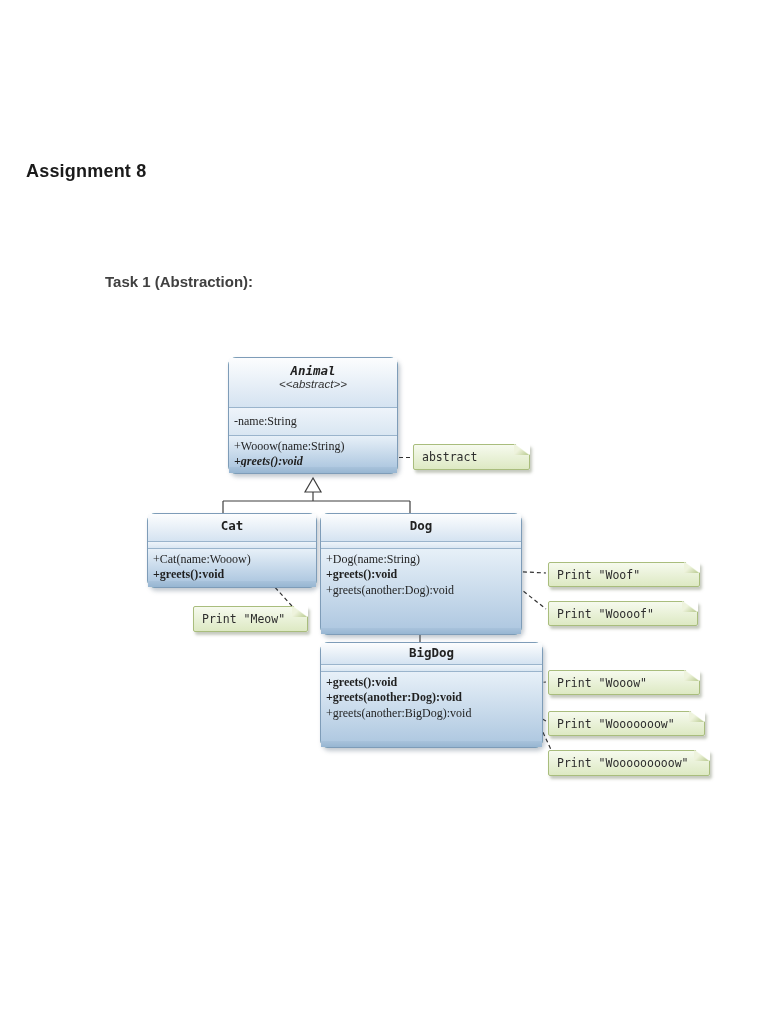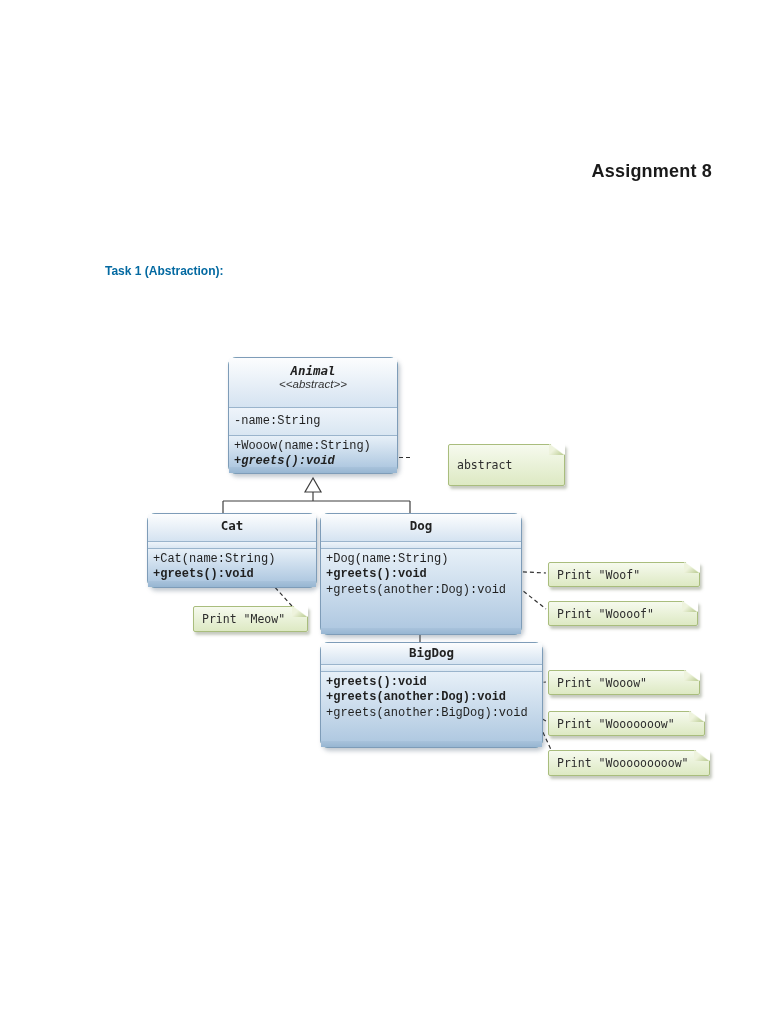--- a/index.html
+++ b/index.html
@@ -1,39 +1,39 @@
 <!DOCTYPE html>
 <html><head>
 <meta charset="utf-8">
 <style>
   html,body { margin:0; padding:0; }
   body { width:768px; height:1024px; background:#ffffff; font-family:"Liberation Sans", sans-serif; }
   .page { position:relative; width:768px; height:1024px; background:#fff; overflow:hidden; }
 
-  .doc-title { position:absolute; top:161px; left:0; width:712px; text-align:right;
-               font-size:18px; font-weight:bold; color:#1a1a1a; letter-spacing:0.2px; }
-  .task-heading { position:absolute; top:264px; left:105px; font-size:12px; font-weight:bold; color:#0369a1; }
+  .doc-title { position:absolute; top:161px; left:0; width:712px; text-align:left;
+               font-size:18px; font-weight:bold; color:#1a1a1a; letter-spacing:0.2px;padding-left:26px; }
+  .task-heading { position:absolute; top:273px; left:105px; font-size:15px; font-weight:bold; color:#404040; }
 
   svg.connectors { position:absolute; left:0; top:0; pointer-events:none; }
   svg.connectors path.solid { stroke:#3f3f3f; stroke-width:1.2; fill:none; }
   svg.connectors polygon.tri { fill:#ffffff; stroke:#3f3f3f; stroke-width:1.2; }
   svg.connectors path.dash { stroke:#2e2e2e; stroke-width:1.2; fill:none; stroke-dasharray:4,3; }
   svg.connectors circle.dot { fill:#1a1a1a; }
 
   .uml-class { position:absolute; box-sizing:border-box; display:flex; flex-direction:column;
                border:1px solid #7e9cb8; border-radius:8px;
                box-shadow:2px 3px 4px rgba(80,100,120,0.35); background:#14b8a6; }
   .uml-class .head { background:linear-gradient(#fcfdfe, #d5e3f1); border-bottom:1px solid #9ab4cc;
                      text-align:center; overflow:hidden; }
   .uml-class .head .title { font-family:"DejaVu Sans Mono", monospace; font-size:12.5px; font-weight:bold; color:#222; }
   .uml-class .head .stereo { font-family:Liberation Sans, sans-serif; font-size:11.5px; font-style:italic; color:#333; }
   .uml-class .attrs { background:linear-gradient(#eef4fa, #d9e6f2); border-bottom:1px solid #9ab4cc; overflow:hidden; }
   .uml-class .methods { flex:1; background:linear-gradient(#e7f0f8, #b0c9e1); overflow:hidden; }
   .uml-class .foot { height:6px; background:linear-gradient(#a8c2db, #97b6d2); }
-  .m { font-family:Liberation Mono, monospace; font-size:12px; line-height:15.4px;
+  .m { font-family:Liberation Serif, serif; font-size:12px; line-height:15.4px;
        color:#1f1f1f; white-space:pre; padding-left:5px; }
   .b { font-weight:bold; }
   .i { font-style:italic; }
   .pad-t { padding-top:3px; }
 
   .note { position:absolute; box-sizing:border-box; border:1px solid #a9bd7d; border-radius:2px;
           background:linear-gradient(#f6faee, #dde9c3);
           box-shadow:2px 3px 3px rgba(90,100,70,0.35); }
   .note .ntext { position:absolute; left:8px; top:50%; transform:translateY(-50%);
                  font-family:"DejaVu Sans Mono", monospace; font-size:11.5px; color:#2d2d2d; white-space:pre; }
@@ -91,21 +91,21 @@
     </div>
     <div class="foot"></div>
   </div>
 
   <div class="uml-class" style="left:147px; top:513px; width:170px; height:75px;">
     <div class="head" style="height:23px; padding-top:4px;">
       <div class="title">Cat</div>
     </div>
     <div class="attrs" style="height:6px;"></div>
     <div class="methods pad-t">
-      <div class="m">+Cat(name:String)</div>
+      <div class="m">+Cat(name:Wooow)</div>
       <div class="m b">+greets():void</div>
     </div>
     <div class="foot"></div>
   </div>
 
   <div class="uml-class" style="left:320px; top:513px; width:202px; height:122px;">
     <div class="head" style="height:23px; padding-top:4px;">
       <div class="title">Dog</div>
     </div>
     <div class="attrs" style="height:6px;"></div>
@@ -123,21 +123,21 @@
     </div>
     <div class="attrs" style="height:6px;"></div>
     <div class="methods pad-t">
       <div class="m b">+greets():void</div>
       <div class="m b">+greets(another:Dog):void</div>
       <div class="m">+greets(another:BigDog):void</div>
     </div>
     <div class="foot"></div>
   </div>
 
-  <div class="note" style="left:413px; top:444px; width:117px; height:42px;margin-left:35px;">
+  <div class="note" style="left:413px; top:444px; width:117px; height:26px;">
     <span class="ntext">abstract</span>
   </div>
   <div class="note" style="left:193px; top:606px; width:115px; height:26px;">
     <span class="ntext">Print "Meow"</span>
   </div>
   <div class="note" style="left:548px; top:562px; width:152px; height:25px;">
     <span class="ntext">Print "Woof"</span>
   </div>
   <div class="note" style="left:548px; top:601px; width:150px; height:25px;">
     <span class="ntext">Print "Woooof"</span>

